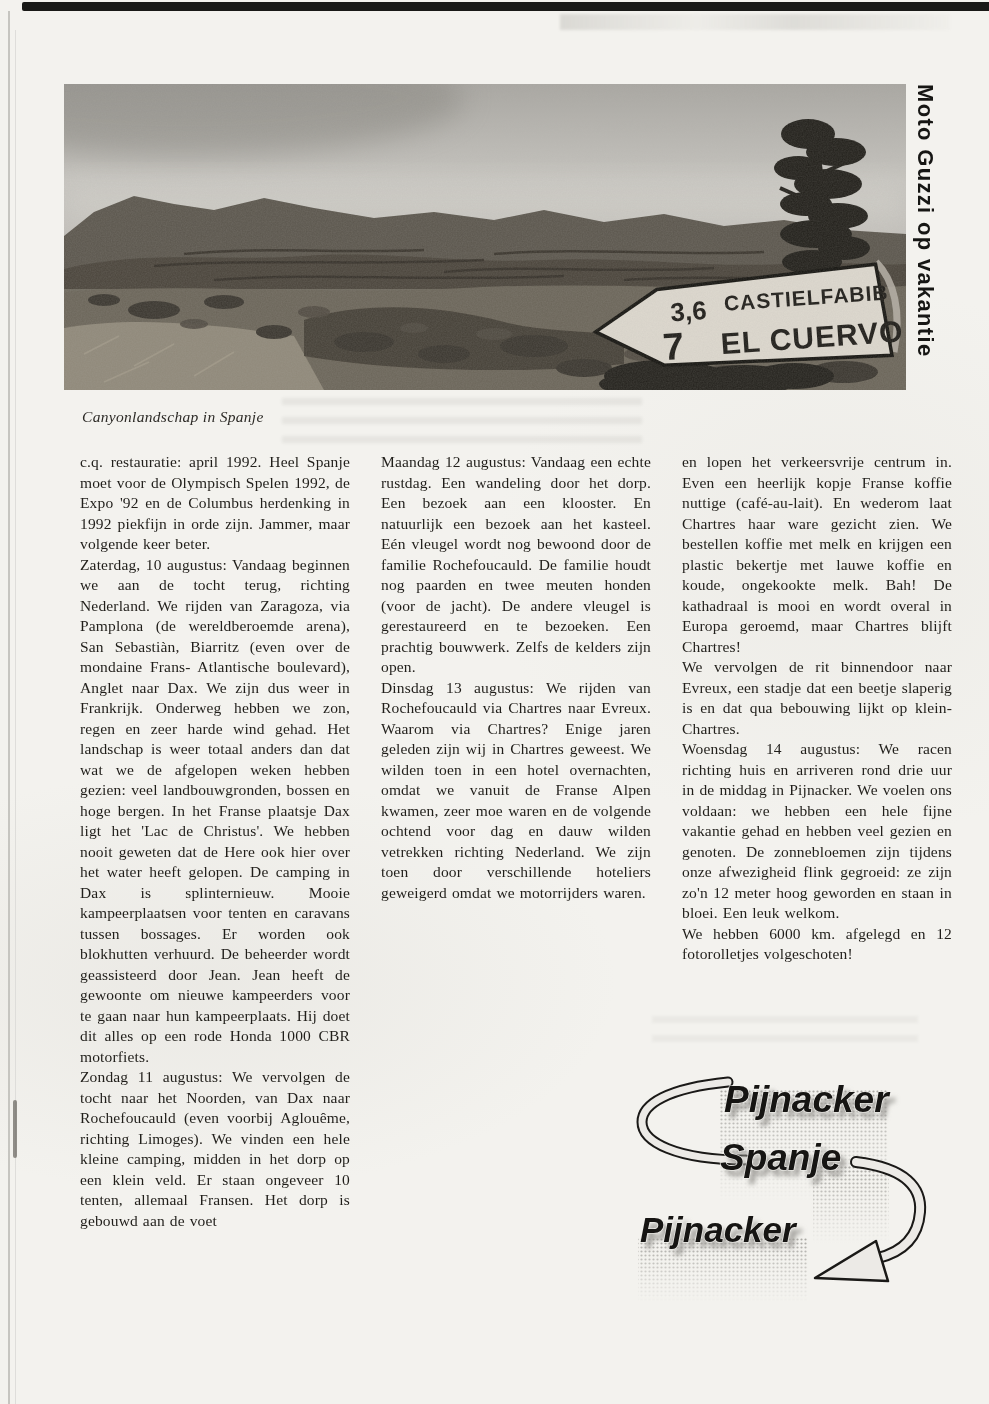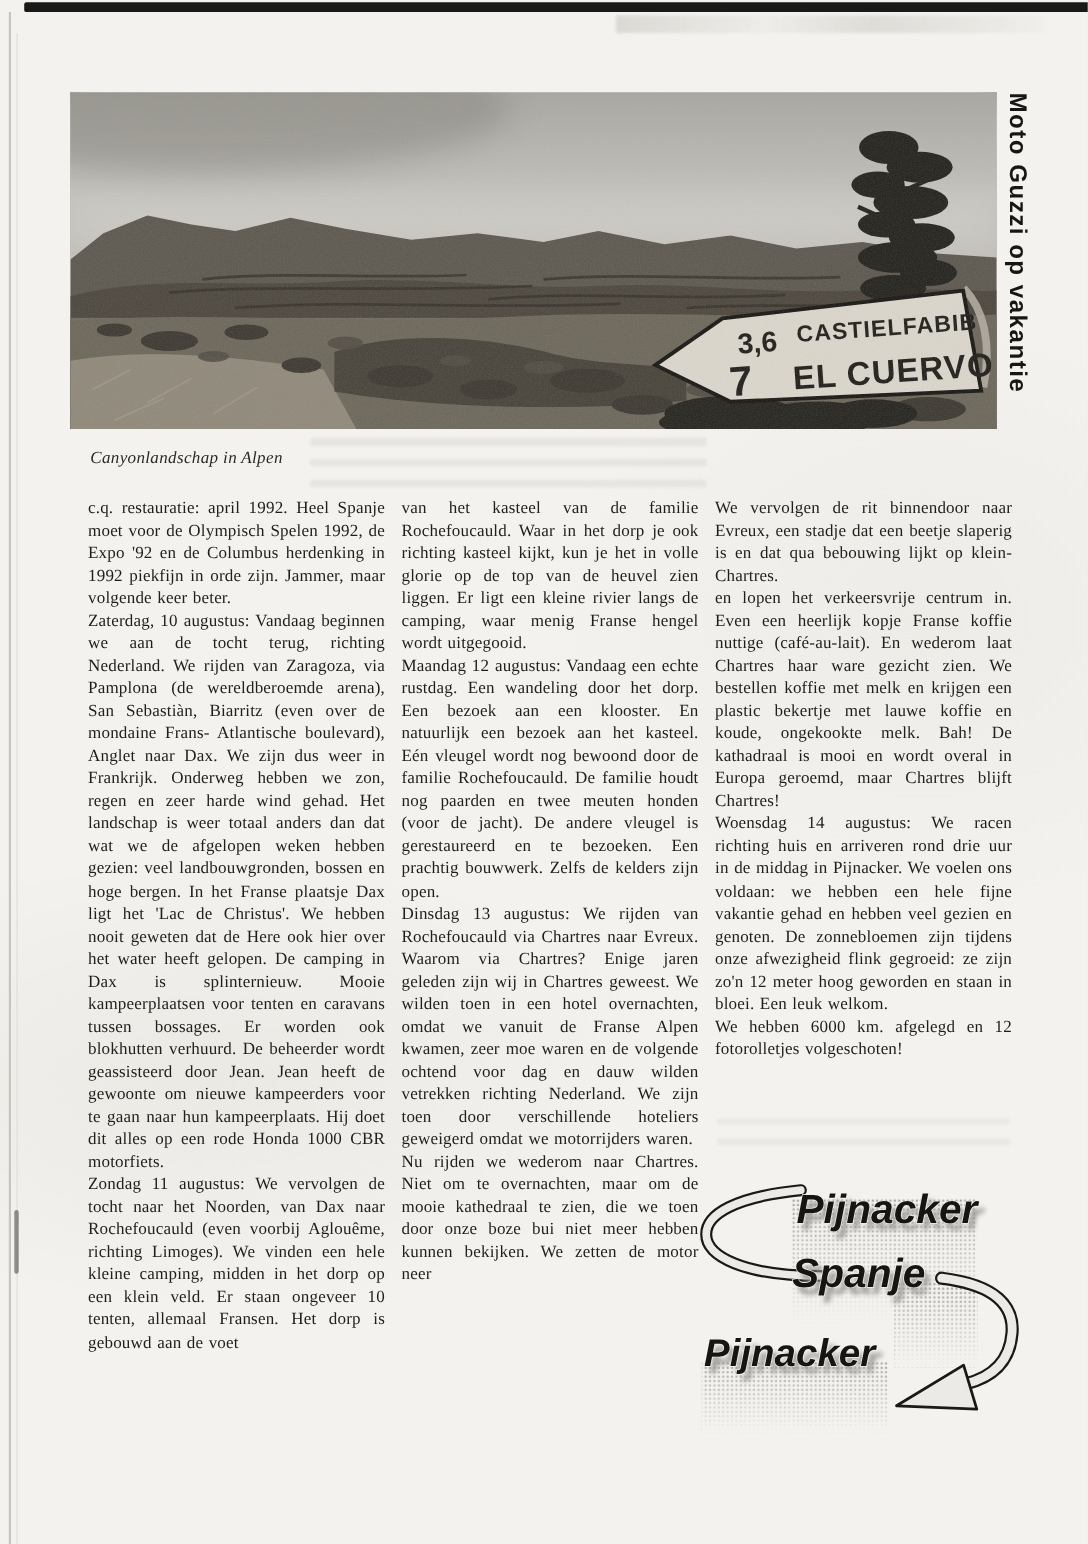--- a/index.html
+++ b/index.html
@@ -29,21 +29,21 @@
     font-size:22px;letter-spacing:.06em;color:#161614;white-space:nowrap;
   }
 
   .caption{
     position:absolute;left:82px;top:408px;
     font-style:italic;font-size:15.5px;color:#2c2a26;letter-spacing:.02em;
   }
 
   .columns{
     position:absolute;left:80px;top:452px;width:845px;height:886px;
-    display:flex;gap:15px;
+    display:flex;gap:31px;
   }
   .col{width:270px;flex:0 0 270px;}
   .col p{
     margin:0;text-align:justify;
     font-size:15.5px;line-height:20.5px;word-spacing:.06em;letter-spacing:.01em;
     color:#201e1a;
   }
 
   .route{position:absolute;left:628px;top:1050px;width:320px;height:260px;}
 
@@ -170,37 +170,35 @@
         <text x="66" y="85" font-size="38">7</text>
         <text x="124" y="83" font-size="30" letter-spacing="1">EL CUERVO</text>
       </g>
 
       <rect width="842" height="306" filter="url(#grain)" opacity="0.4"></rect>
     </svg>
   </div>
 
   <div class="side-title">Moto Guzzi op vakantie</div>
 
-  <div class="caption">Canyonlandschap in Alpen</div>
+  <div class="caption">Canyonlandschap in Spanje</div>
 
   <div class="columns">
     <div class="col">
       <p>c.q. restauratie: april 1992. Heel Spanje moet voor de Olympisch Spelen 1992, de Expo '92 en de Columbus herdenking in 1992 piekfijn in orde zijn. Jammer, maar volgende keer beter.</p>
       <p>Zaterdag, 10 augustus: Vandaag beginnen we aan de tocht terug, richting Nederland. We rijden van Zaragoza, via Pamplona (de wereldberoemde arena), San Sebastiàn, Biarritz (even over de mondaine Frans- Atlantische boulevard), Anglet naar Dax. We zijn dus weer in Frankrijk. Onderweg hebben we zon, regen en zeer harde wind gehad. Het landschap is weer totaal anders dan dat wat we de afgelopen weken hebben gezien: veel landbouwgronden, bossen en hoge bergen. In het Franse plaatsje Dax ligt het 'Lac de Christus'. We hebben nooit geweten dat de Here ook hier over het water heeft gelopen. De camping in Dax is splinternieuw. Mooie kampeerplaatsen voor tenten en caravans tussen bossages. Er worden ook blokhutten verhuurd. De beheerder wordt geassisteerd door Jean. Jean heeft de gewoonte om nieuwe kampeerders voor te gaan naar hun kampeerplaats. Hij doet dit alles op een rode Honda 1000 CBR motorfiets.</p>
       <p>Zondag 11 augustus: We vervolgen de tocht naar het Noorden, van Dax naar Rochefoucauld (even voorbij Aglouême, richting Limoges). We vinden een hele kleine camping, midden in het dorp op een klein veld. Er staan ongeveer 10 tenten, allemaal Fransen. Het dorp is gebouwd aan de voet</p>
     </div>
     <div class="col">
-      <p>van het kasteel van de familie Rochefoucauld. Waar in het dorp je ook richting kasteel kijkt, kun je het in volle glorie op de top van de heuvel zien liggen. Er ligt een kleine rivier langs de camping, waar menig Franse hengel wordt uitgegooid.</p>
       <p>Maandag 12 augustus: Vandaag een echte rustdag. Een wandeling door het dorp. Een bezoek aan een klooster. En natuurlijk een bezoek aan het kasteel. Eén vleugel wordt nog bewoond door de familie Rochefoucauld. De familie houdt nog paarden en twee meuten honden (voor de jacht). De andere vleugel is gerestaureerd en te bezoeken. Een prachtig bouwwerk. Zelfs de kelders zijn open.</p>
       <p>Dinsdag 13 augustus: We rijden van Rochefoucauld via Chartres naar Evreux. Waarom via Chartres? Enige jaren geleden zijn wij in Chartres geweest. We wilden toen in een hotel overnachten, omdat we vanuit de Franse Alpen kwamen, zeer moe waren en de volgende ochtend voor dag en dauw wilden vetrekken richting Nederland. We zijn toen door verschillende hoteliers geweigerd omdat we motorrijders waren.</p>
-      <p>Nu rijden we wederom naar Chartres. Niet om te overnachten, maar om de mooie kathedraal te zien, die we toen door onze boze bui niet meer hebben kunnen bekijken. We zetten de motor neer</p>
     </div>
     <div class="col">
+      <p>en lopen het verkeersvrije centrum in. Even een heerlijk kopje Franse koffie nuttige (café-au-lait). En wederom laat Chartres haar ware gezicht zien. We bestellen koffie met melk en krijgen een plastic bekertje met lauwe koffie en koude, ongekookte melk. Bah! De kathadraal is mooi en wordt overal in Europa geroemd, maar Chartres blijft Chartres!</p>
       <p>We vervolgen de rit binnendoor naar Evreux, een stadje dat een beetje slaperig is en dat qua bebouwing lijkt op klein-Chartres.</p>
-      <p>en lopen het verkeersvrije centrum in. Even een heerlijk kopje Franse koffie nuttige (café-au-lait). En wederom laat Chartres haar ware gezicht zien. We bestellen koffie met melk en krijgen een plastic bekertje met lauwe koffie en koude, ongekookte melk. Bah! De kathadraal is mooi en wordt overal in Europa geroemd, maar Chartres blijft Chartres!</p>
       <p>Woensdag 14 augustus: We racen richting huis en arriveren rond drie uur in de middag in Pijnacker. We voelen ons voldaan: we hebben een hele fijne vakantie gehad en hebben veel gezien en genoten. De zonnebloemen zijn tijdens onze afwezigheid flink gegroeid: ze zijn zo'n 12 meter hoog geworden en staan in bloei. Een leuk welkom.</p>
       <p>We hebben 6000 km. afgelegd en 12 fotorolletjes volgeschoten!</p>
     </div>
   </div>
 
   <div class="route">
     <svg viewBox="0 0 320 260" width="320" height="260">
       <defs>
         <pattern id="dots" width="4" height="4" patternUnits="userSpaceOnUse">
           <circle cx="1.5" cy="1.5" r="1.1" fill="#6d6b66"></circle>

